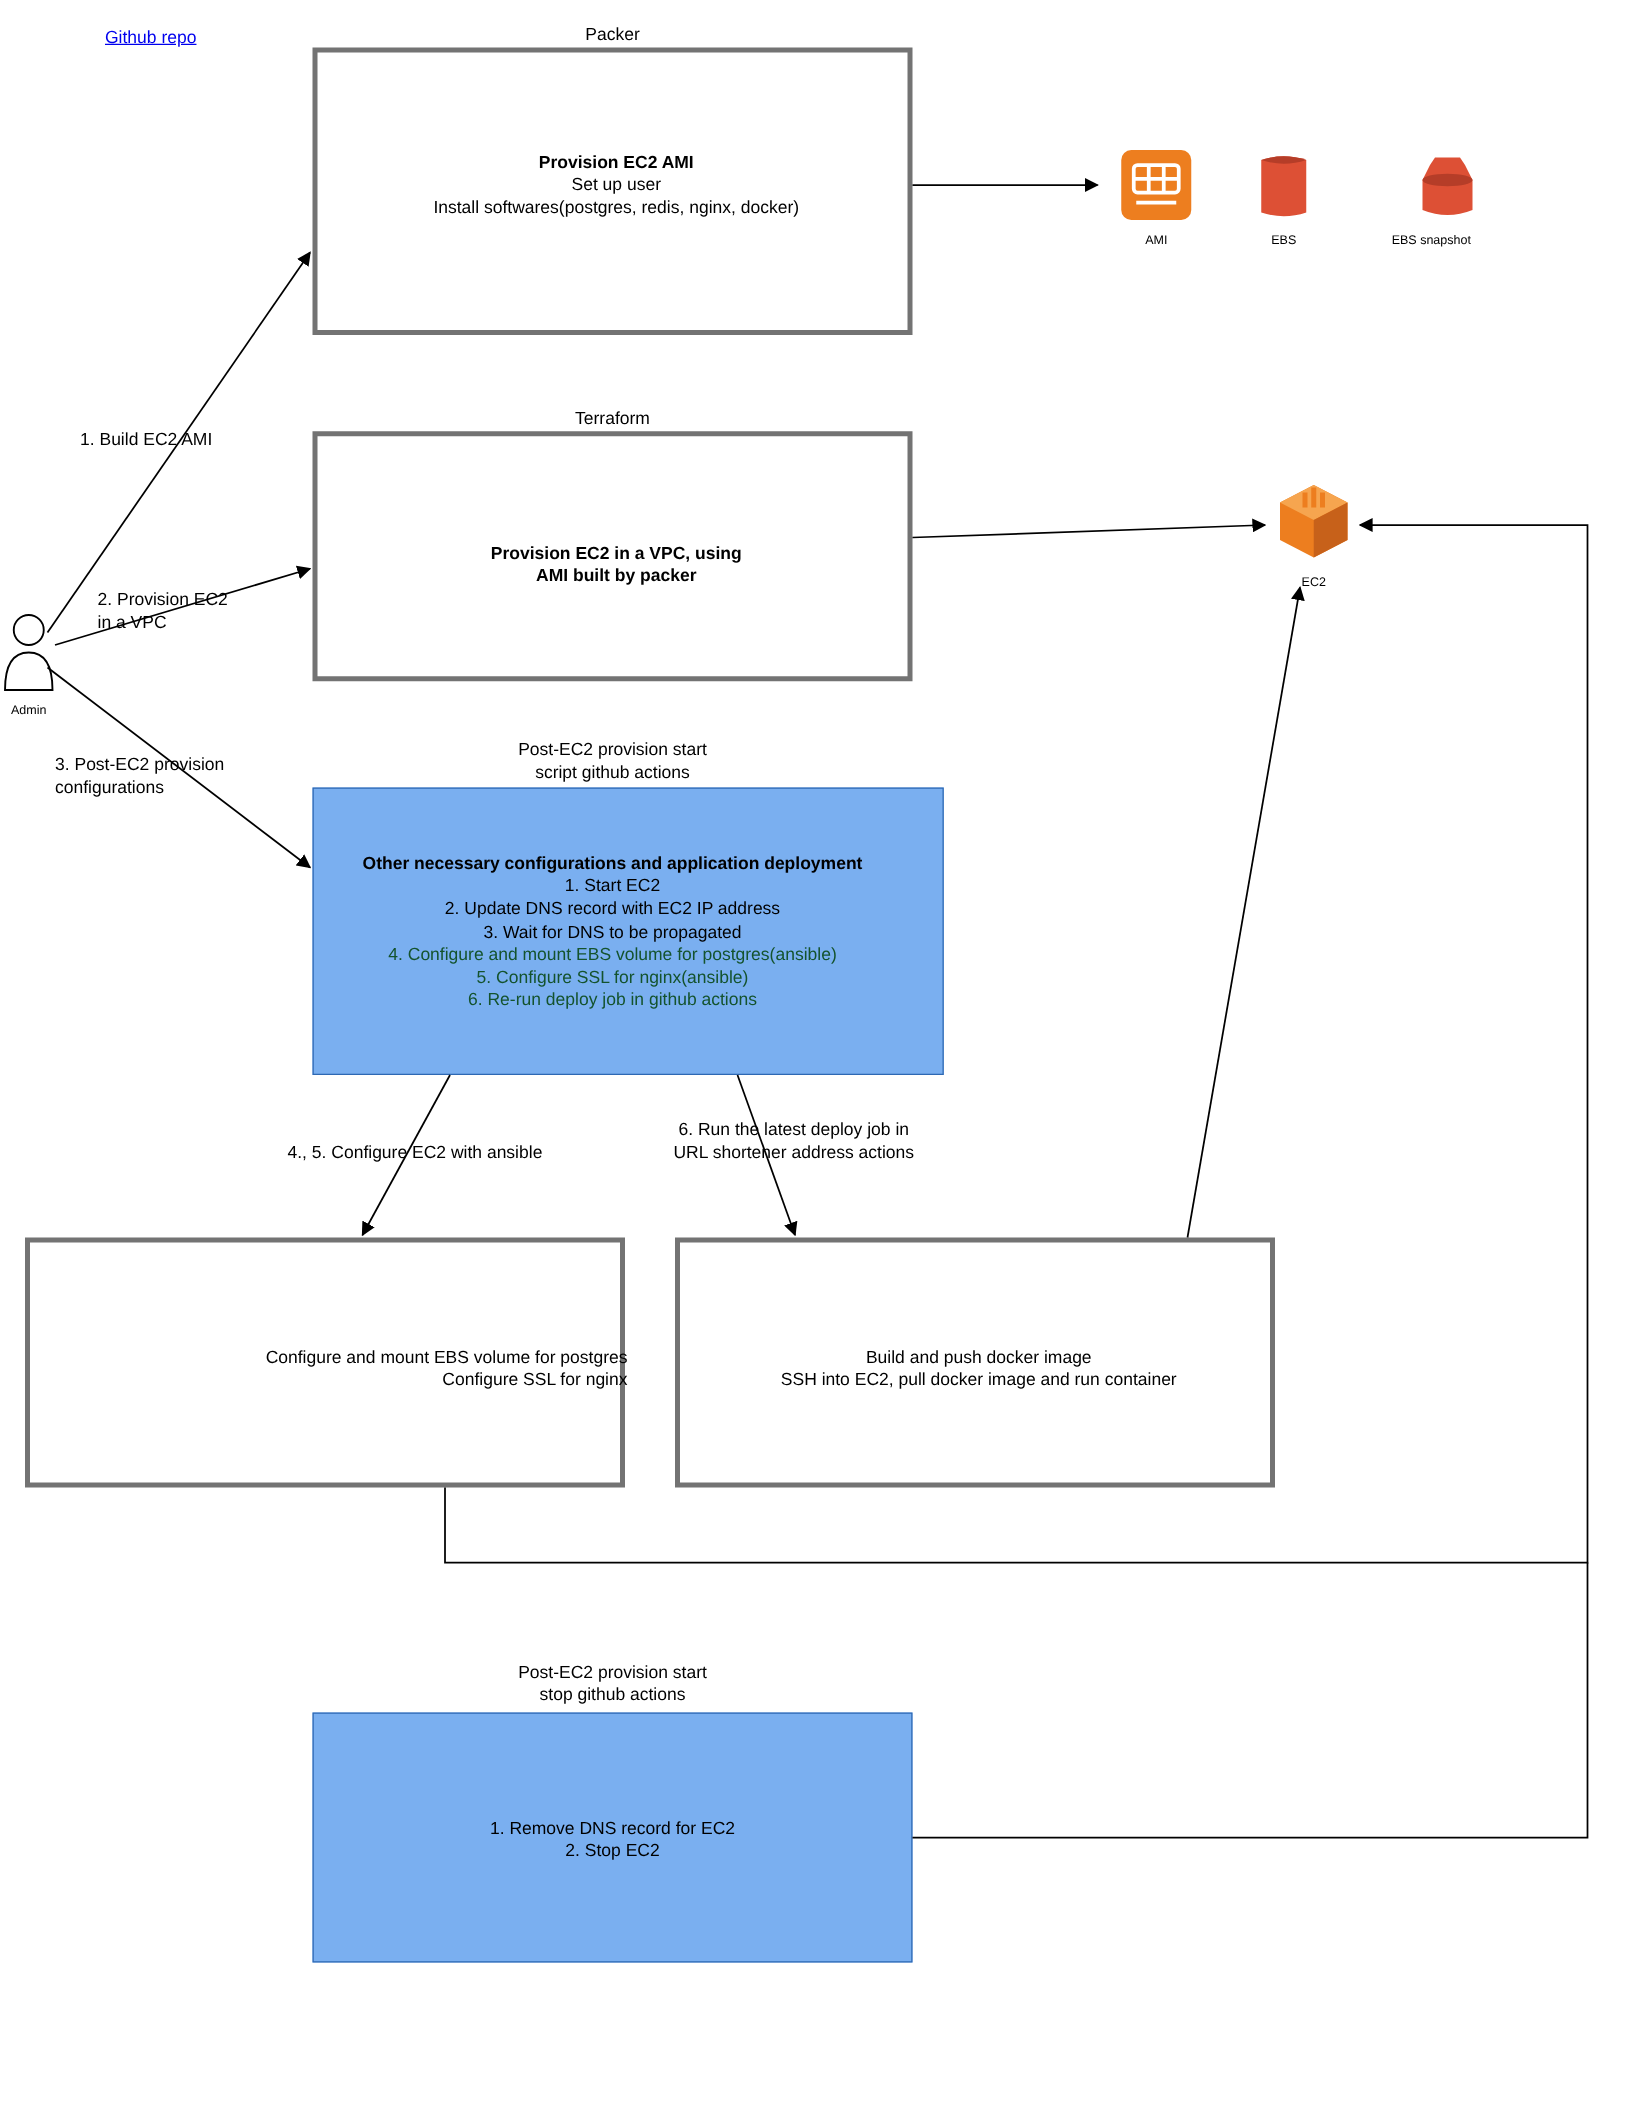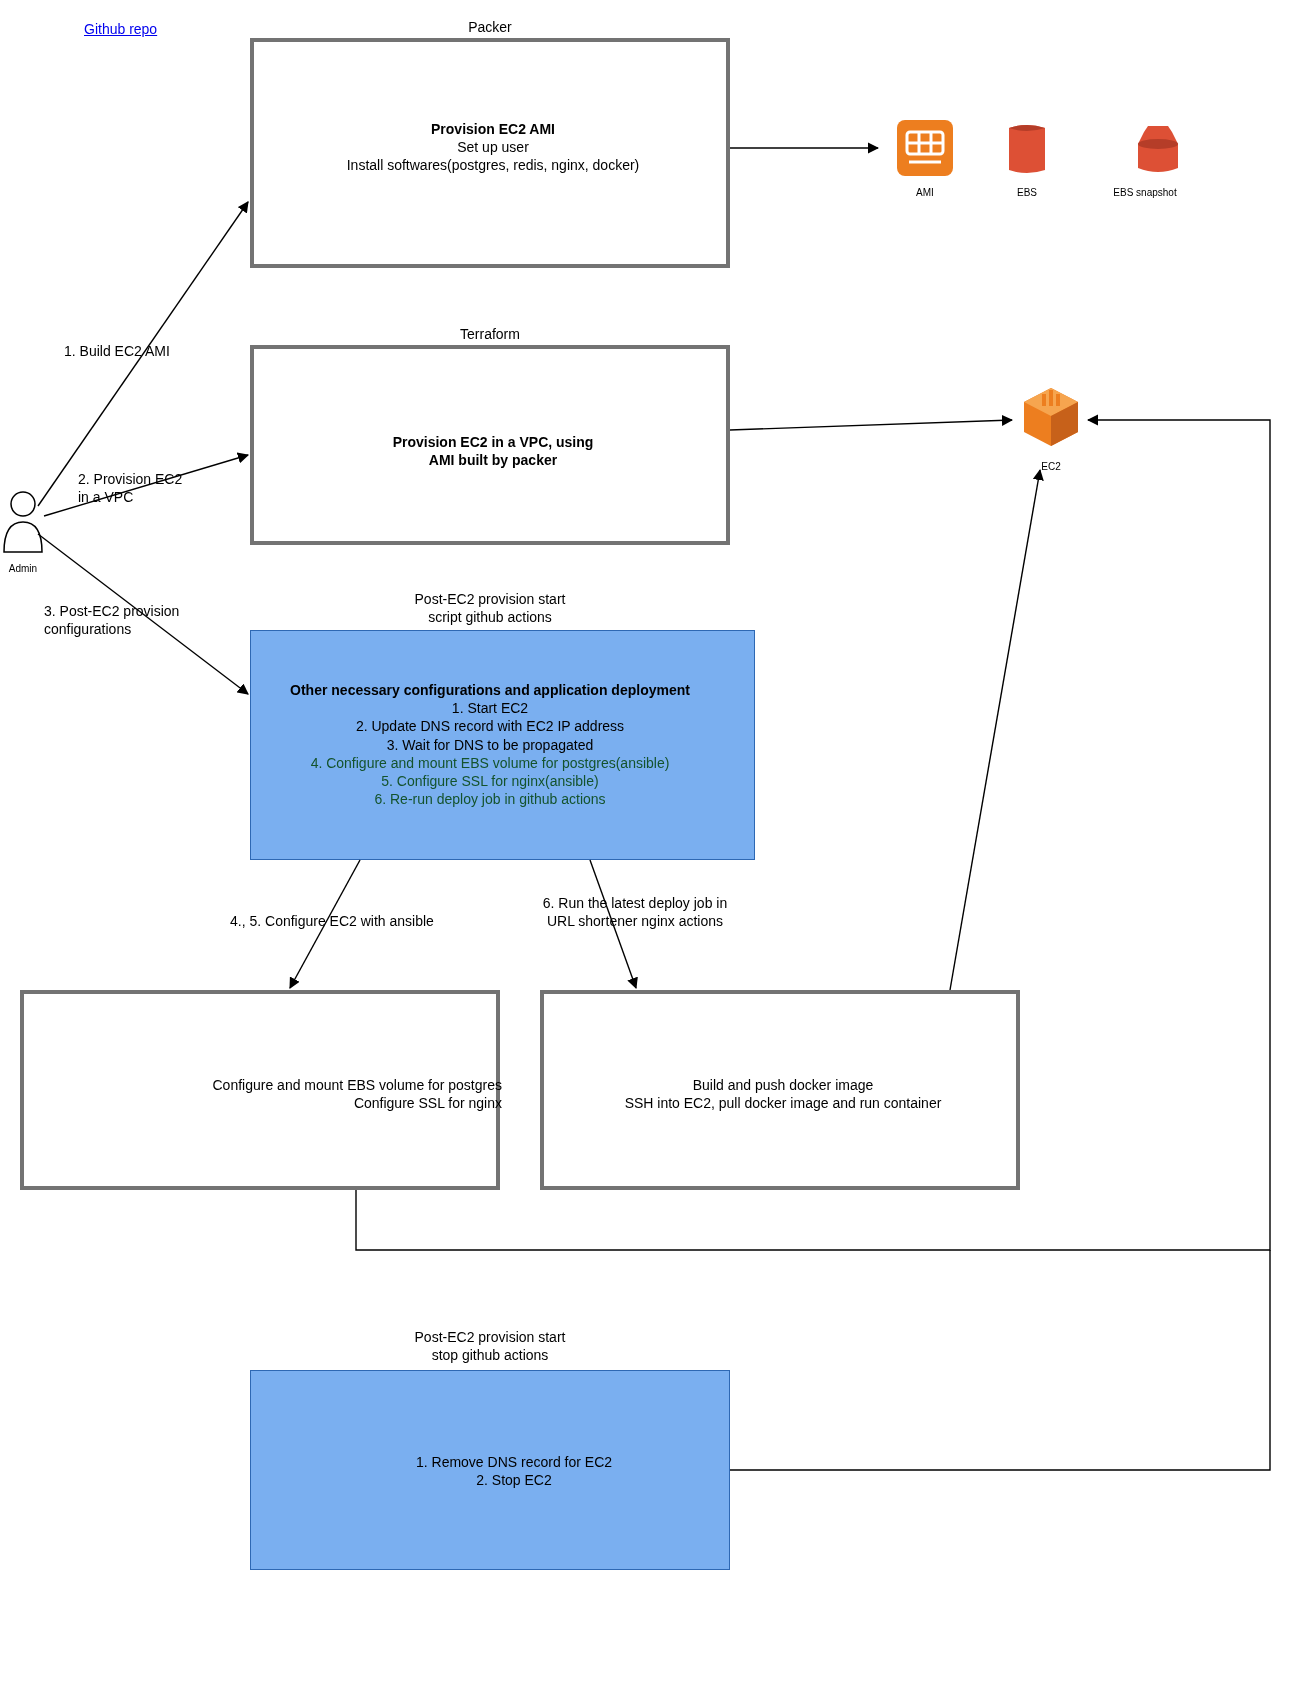--- a/index.html
+++ b/index.html
@@ -158,21 +158,21 @@
     <div>SSH into EC2, pull docker image and run container</div>
   </div>
 </div>
 
 <div class="label" style="left:250px;top:1328px;width:480px;">
   <div>Post-EC2 provision start</div>
   <div>stop github actions</div>
 </div>
 
 <div class="box blue" style="left:250px;top:1370px;width:480px;height:200px;">
-  <div class="label" style="left:0;top:82px;width:478px;padding-left:24px;">
+  <div class="label" style="left:0;top:82px;width:478px;">
     <div>1. Remove DNS record for EC2</div>
     <div>2. Stop EC2</div>
   </div>
 </div>
 
 <div class="label" style="left:64px;top:342px;width:140px;text-align:left;">1. Build EC2 AMI</div>
 
 <div class="label" style="left:78px;top:470px;width:150px;text-align:left;">
   <div>2. Provision EC2</div>
   <div>in a VPC</div>
@@ -180,21 +180,21 @@
 
 <div class="label" style="left:44px;top:602px;width:180px;text-align:left;">
   <div>3. Post-EC2 provision</div>
   <div>configurations</div>
 </div>
 
 <div class="label" style="left:230px;top:912px;width:260px;text-align:left;">4., 5. Configure EC2 with ansible</div>
 
 <div class="label" style="left:510px;top:894px;width:250px;">
   <div>6. Run the latest deploy job in</div>
-  <div>URL shortener nginx actions</div>
+  <div>URL shortener address actions</div>
 </div>
 
 <svg class="overlay">
   <defs>
     <marker id="arrow" viewBox="0 0 10 10" refX="9" refY="5" markerWidth="8" markerHeight="8" orient="auto-start-reverse">
       <path d="M 0 0 L 10 5 L 0 10 z" fill="#000"></path>
     </marker>
   </defs>
 
   <line x1="38" y1="506" x2="248" y2="202" stroke="#000" stroke-width="1.4" marker-end="url(#arrow)"></line>

